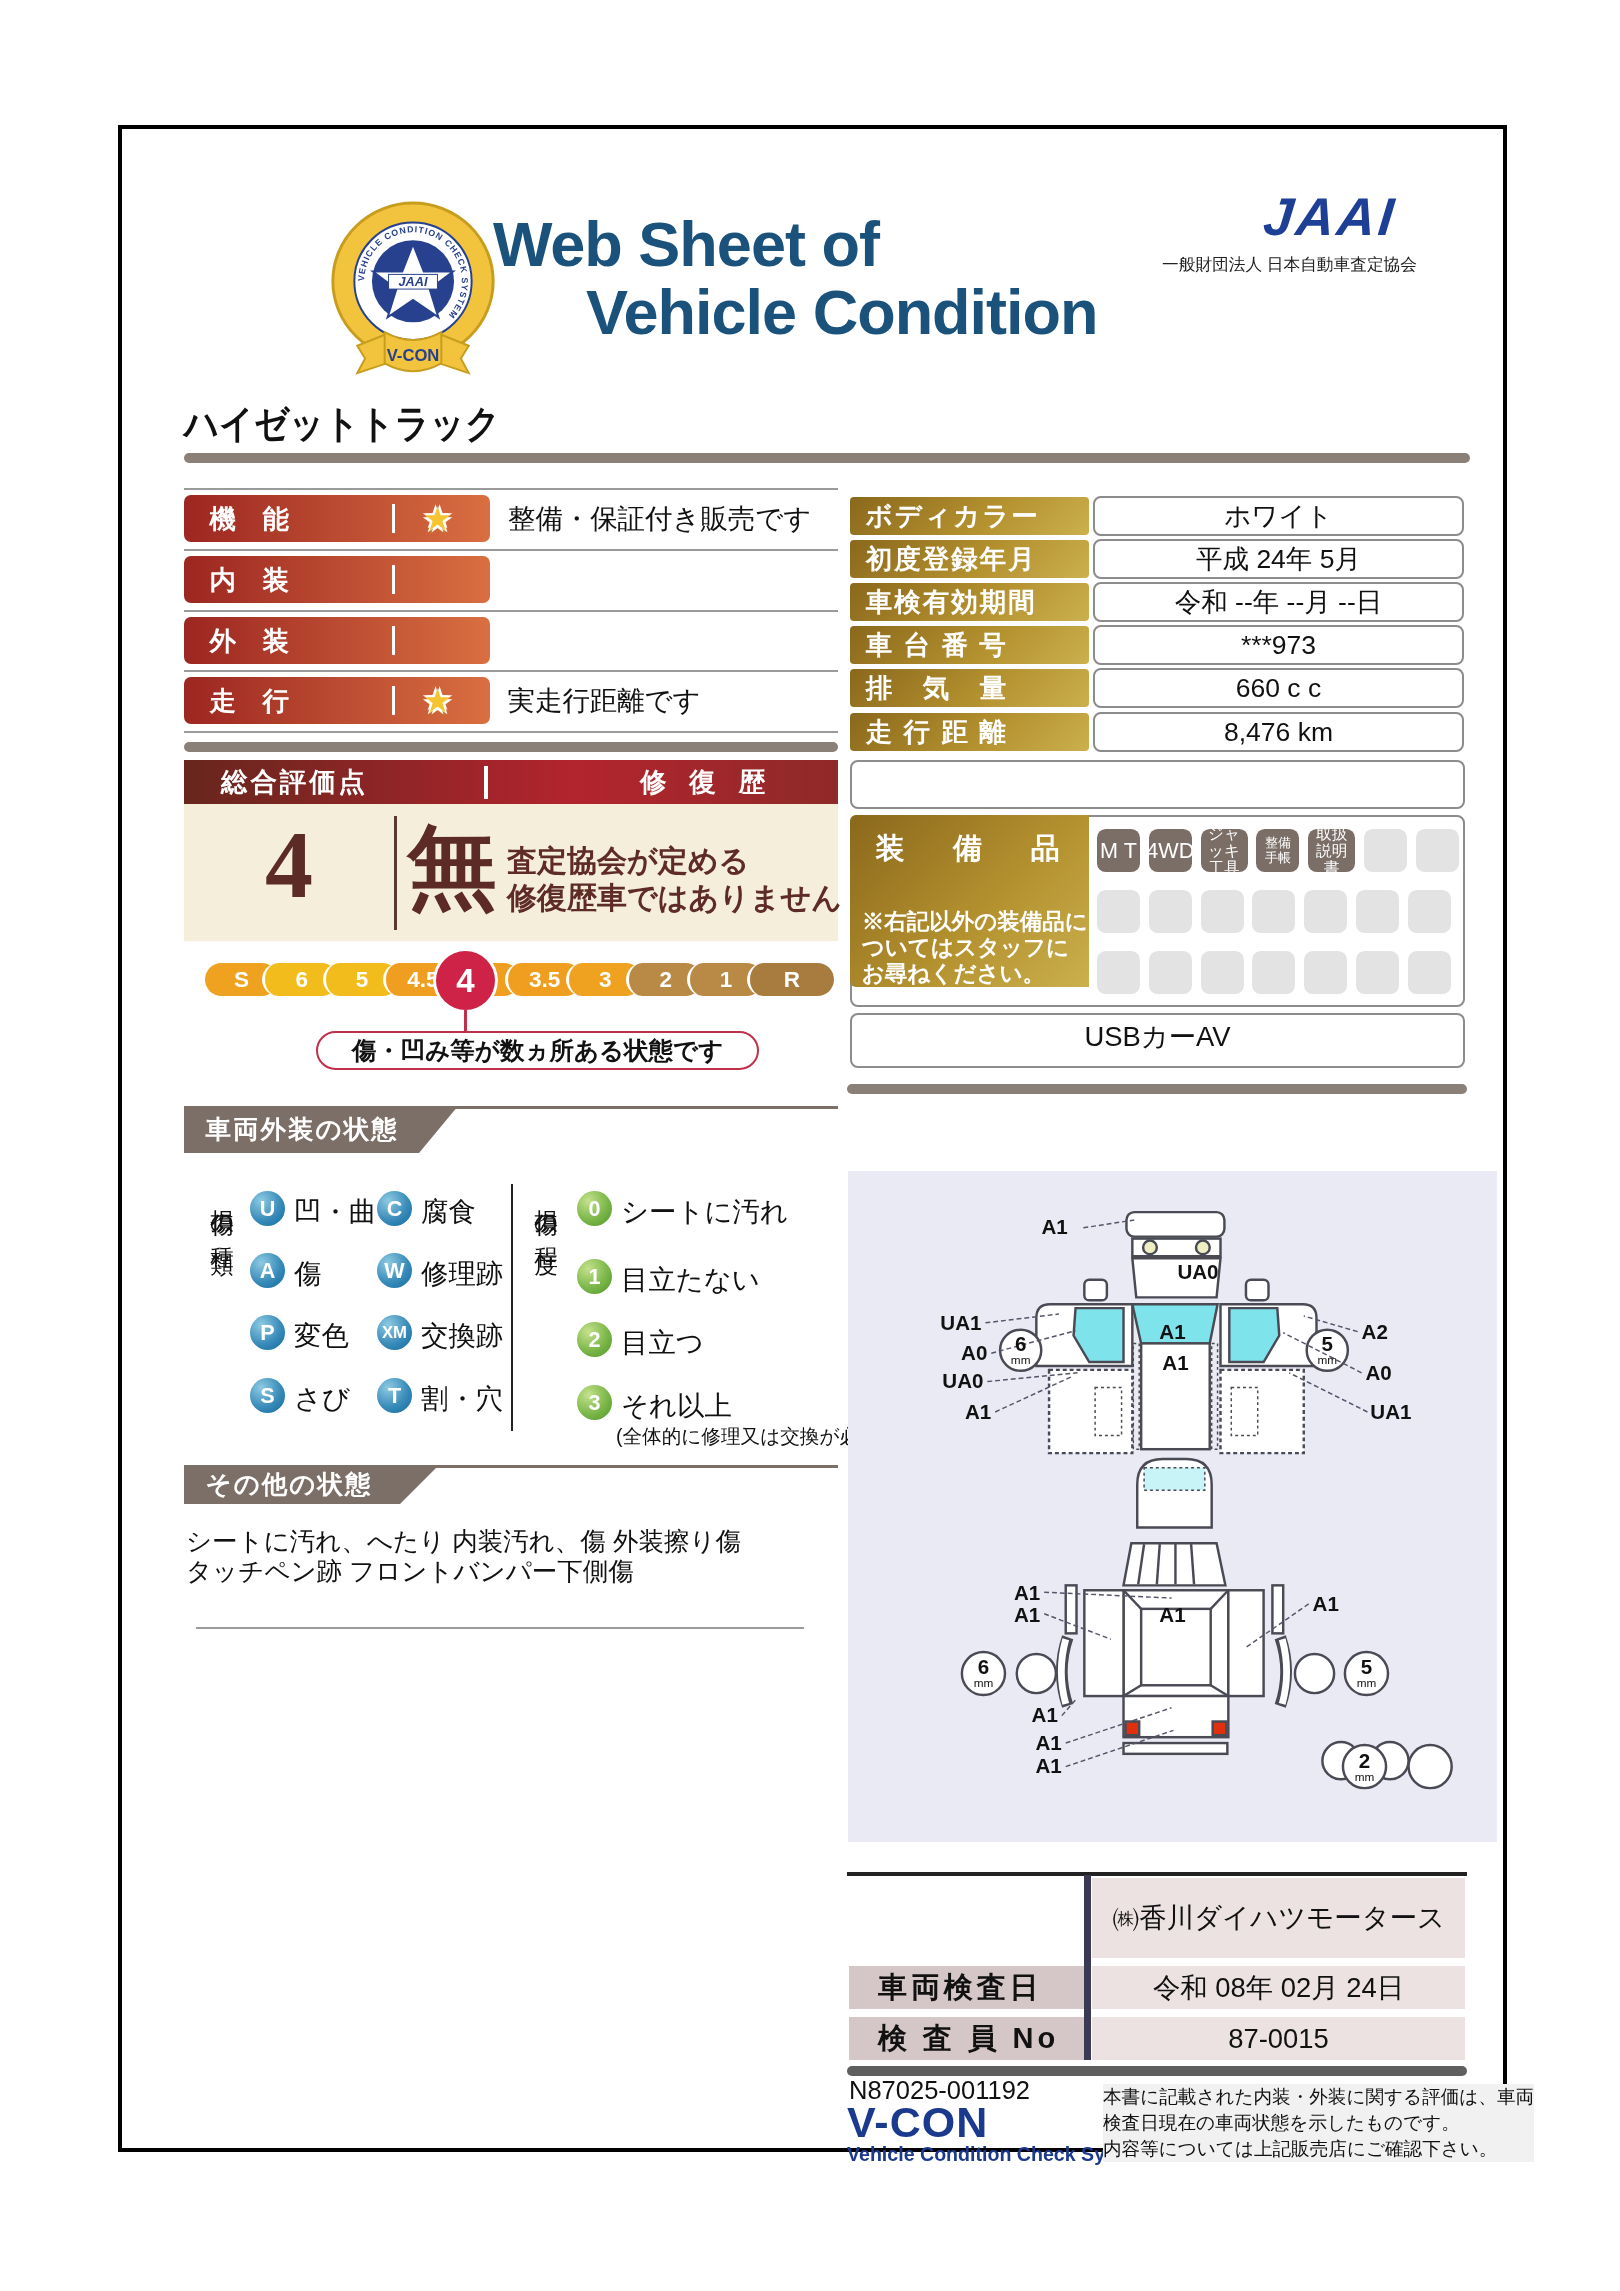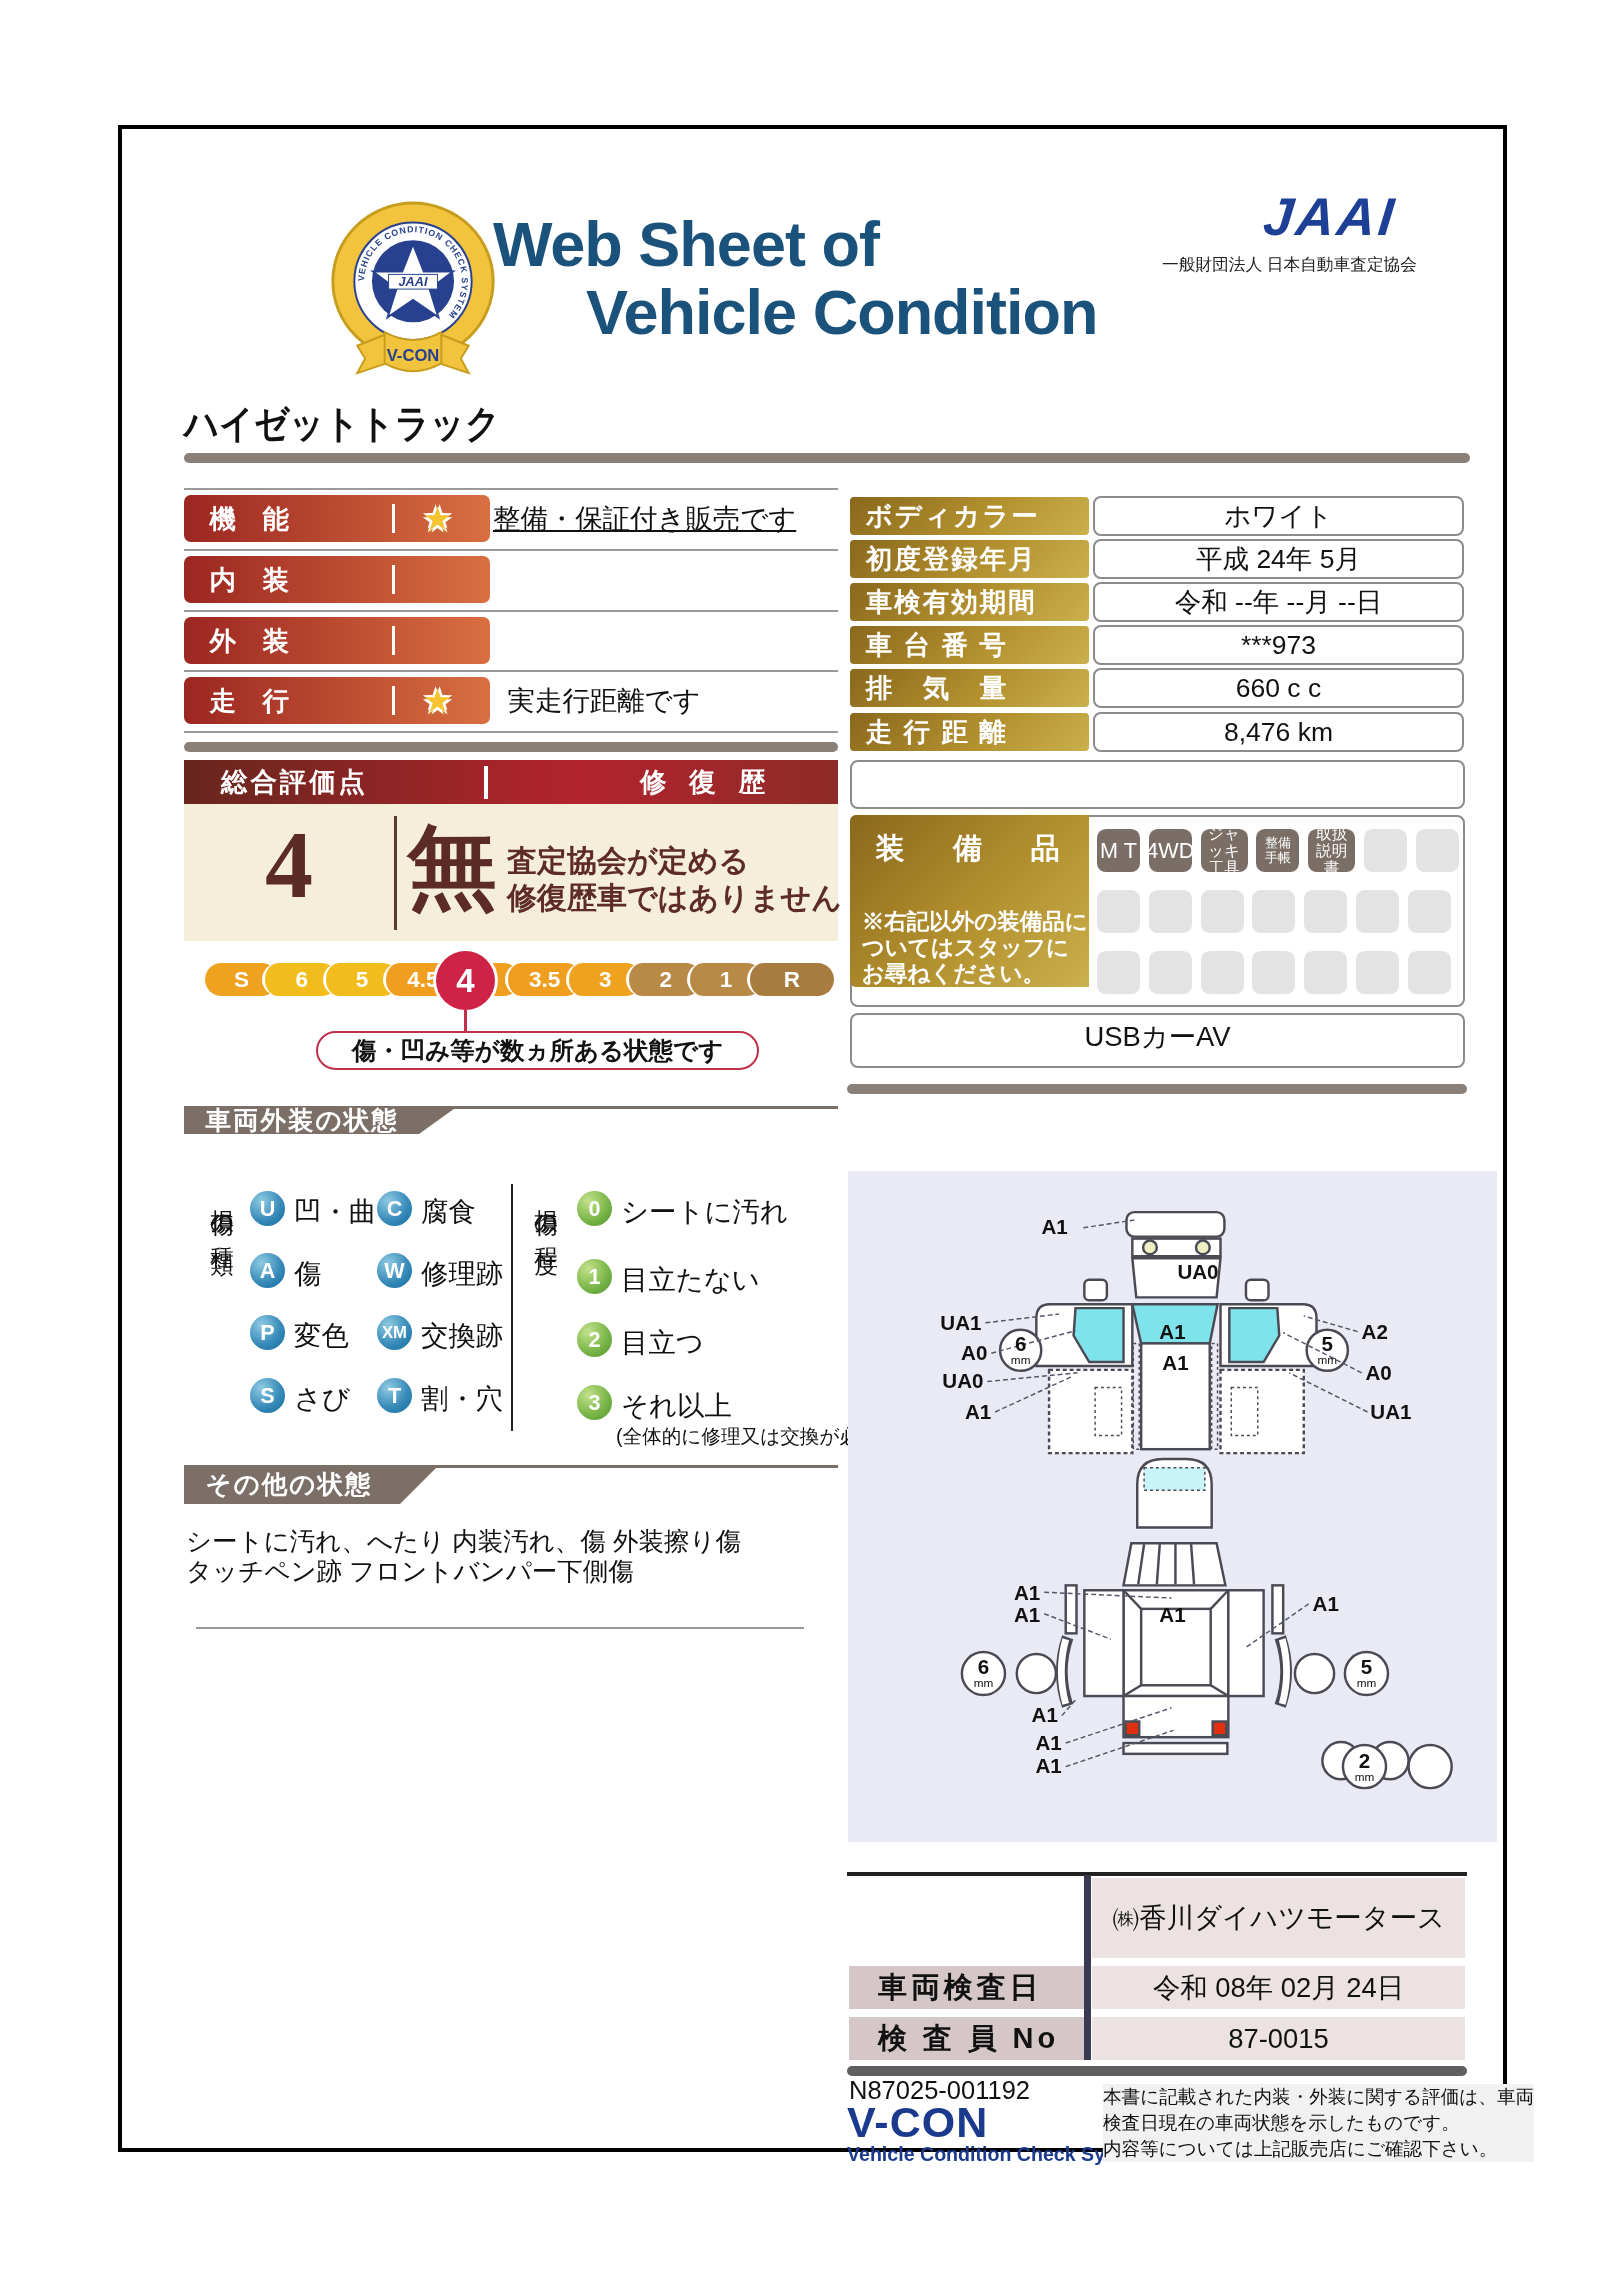--- a/index.html
+++ b/index.html
@@ -97,21 +97,21 @@
   <div class="abs thinline" style="left:184px;top:610px;width:654px;"></div>
   <div class="abs thinline" style="left:184px;top:670px;width:654px;"></div>
   <div class="abs thinline" style="left:184px;top:731px;width:654px;"></div>
 
   <div class="abs" style="left:184px;top:495px;width:654px;height:47px;display:flex;align-items:center;">
     <div class="rate-bar">
         <span class="rate-label">機　能</span>
       <span class="rate-div"></span>
         <span class="star">★</span>
       </div>
-    <div class="rate-note" style="margin-left:3px;text-decoration:underline;">整備・保証付き販売です</div>
+    <div class="rate-note" style="margin-left:18px;">整備・保証付き販売です</div>
   </div>
   <div class="abs" style="left:184px;top:556px;width:654px;height:47px;display:flex;align-items:center;">
     <div class="rate-bar">
         <span class="rate-label">内　装</span>
       <span class="rate-div"></span>
       </div>
     <div class="rate-note" style="margin-left:17.6px;"></div>
   </div>
   <div class="abs" style="left:184px;top:617px;width:654px;height:47px;display:flex;align-items:center;">
     <div class="rate-bar">
@@ -209,21 +209,21 @@
       <div class="equip-empty"></div>
       <div class="equip-empty"></div>
     <div class="equip-empty"></div>
       <div class="equip-empty"></div>
       <div class="equip-empty"></div>
   </div>
   <div class="abs info-value" style="left:850px;top:1013px;width:615px;height:55px;align-items:flex-start;padding-top:3.9px;font-size:27.4px;">USBカーAV</div>
   <div class="abs thickline" style="left:847px;top:1084px;width:620px;"></div>
 
   <div class="abs" style="left:184px;top:1106px;width:654px;height:2.9px;background:#7b6f68;"></div>
-  <div class="abs sec-head" style="left:184px;top:1106px;width:274px;height:28px;">車両外装の状態</div>
+  <div class="abs sec-head" style="left:184px;top:1106px;width:274px;height:47px;">車両外装の状態</div>
 
   <div class="abs vaxis" style="left:206px;top:1191px;">損傷の種類</div>
   <div class="abs sphere blue" style="left:250px;top:1191px;">U</div>
   <div class="abs leg-label" style="left:294px;top:1194px;">凹・曲</div>
   <div class="abs sphere blue" style="left:377px;top:1191px;">C</div>
   <div class="abs leg-label" style="left:421px;top:1194px;">腐食</div>
   <div class="abs sphere blue" style="left:250px;top:1253px;">A</div>
   <div class="abs leg-label" style="left:294px;top:1256px;">傷</div>
   <div class="abs sphere blue" style="left:377px;top:1253px;">W</div>
   <div class="abs leg-label" style="left:421px;top:1256px;">修理跡</div>

